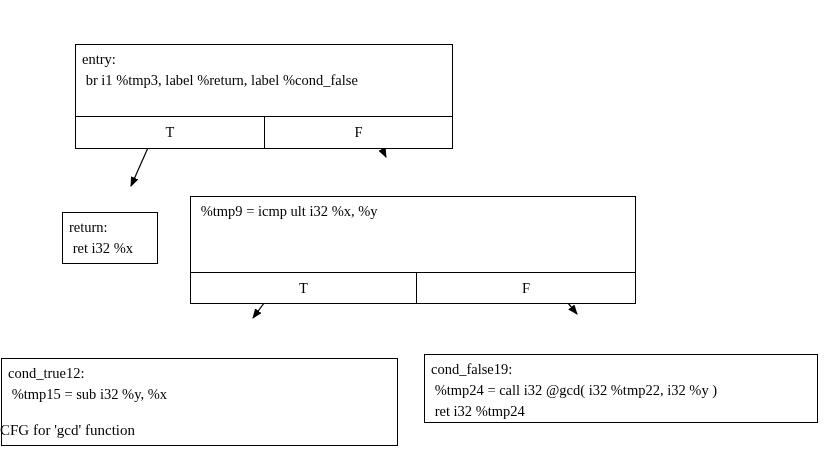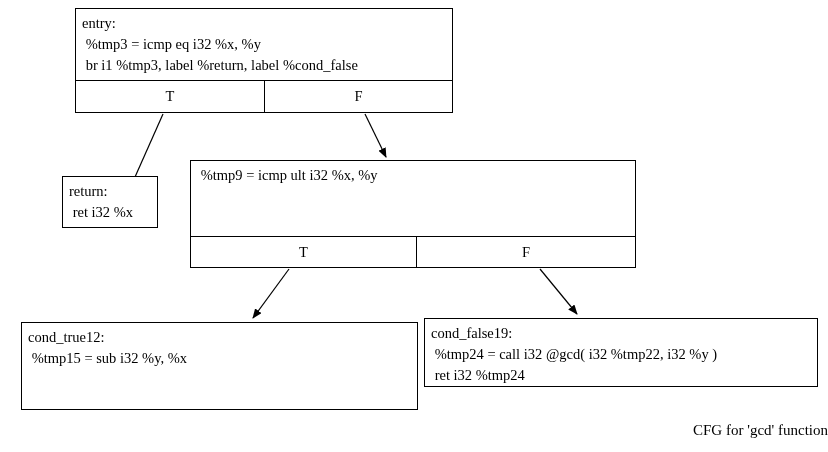--- a/index.html
+++ b/index.html
@@ -22,20 +22,21 @@
     left: 0; top: 0;
     width: 828px; height: 452px;
     pointer-events: none;
   }
   .node {
     position: absolute;
     border: 1px solid #000000;
     background: #ffffff;
     display: flex;
     flex-direction: column;
+    margin-top: 36px;
   }
   .node-body {
     flex: 1 1 auto;
     padding: 4px 6px 2px 6px;
     overflow: hidden;
   }
   .line {
     white-space: pre;
     font-size: 14.5px;
     line-height: 21px;
@@ -60,29 +61,29 @@
   #node-entry .port-t { width: 188px; }
   #node-entry .port-f { flex: 1; }
 
   #node-return      { left: 62px;  top: 176px; width: 96px;  height: 52px; }
 
   #node-cond-false  { left: 190px; top: 160px; width: 446px; height: 108px; }
   #node-cond-false .ports { height: 31px; }
   #node-cond-false .port-t { width: 225px; }
   #node-cond-false .port-f { flex: 1; }
 
-  #node-cond-true12  { left: 21px;   top: 322px; width: 397px; height: 88px; }
+  #node-cond-true12  { left: 1px;   top: 322px; width: 397px; height: 88px; }
   #node-cond-false19 { left: 424px; top: 318px; width: 394px; height: 69px; }
 
   .caption {
     position: absolute;
     left: 0;
     top: 422px;
     width: 828px;
-    text-align: right;
+    text-align: left;
     font-size: 15px;
   }
 </style>
 </head>
 <body>
 
 <div class="canvas">
 
   <svg class="edges" width="828" height="452" viewBox="0 0 828 452" xmlns="http://www.w3.org/2000/svg">
     <defs>
@@ -92,21 +93,20 @@
     </defs>
     <line x1="163" y1="114" x2="131" y2="186" stroke="#000000" stroke-width="1.2" marker-end="url(#arrowhead)"></line>
     <line x1="365" y1="114" x2="386" y2="157" stroke="#000000" stroke-width="1.2" marker-end="url(#arrowhead)"></line>
     <line x1="289" y1="269" x2="253" y2="318" stroke="#000000" stroke-width="1.2" marker-end="url(#arrowhead)"></line>
     <line x1="540" y1="269" x2="577" y2="314" stroke="#000000" stroke-width="1.2" marker-end="url(#arrowhead)"></line>
   </svg>
 
   <div class="node" id="node-entry">
     <div class="node-body">
       <div class="line">entry:</div>
-      <div class="line"> %tmp3 = icmp eq i32 %x, %y</div>
       <div class="line"> br i1 %tmp3, label %return, label %cond_false</div>
     </div>
     <div class="ports">
       <div class="port port-t">T</div>
       <div class="port port-f">F</div>
     </div>
   </div>
 
   <div class="node" id="node-return">
     <div class="node-body">

